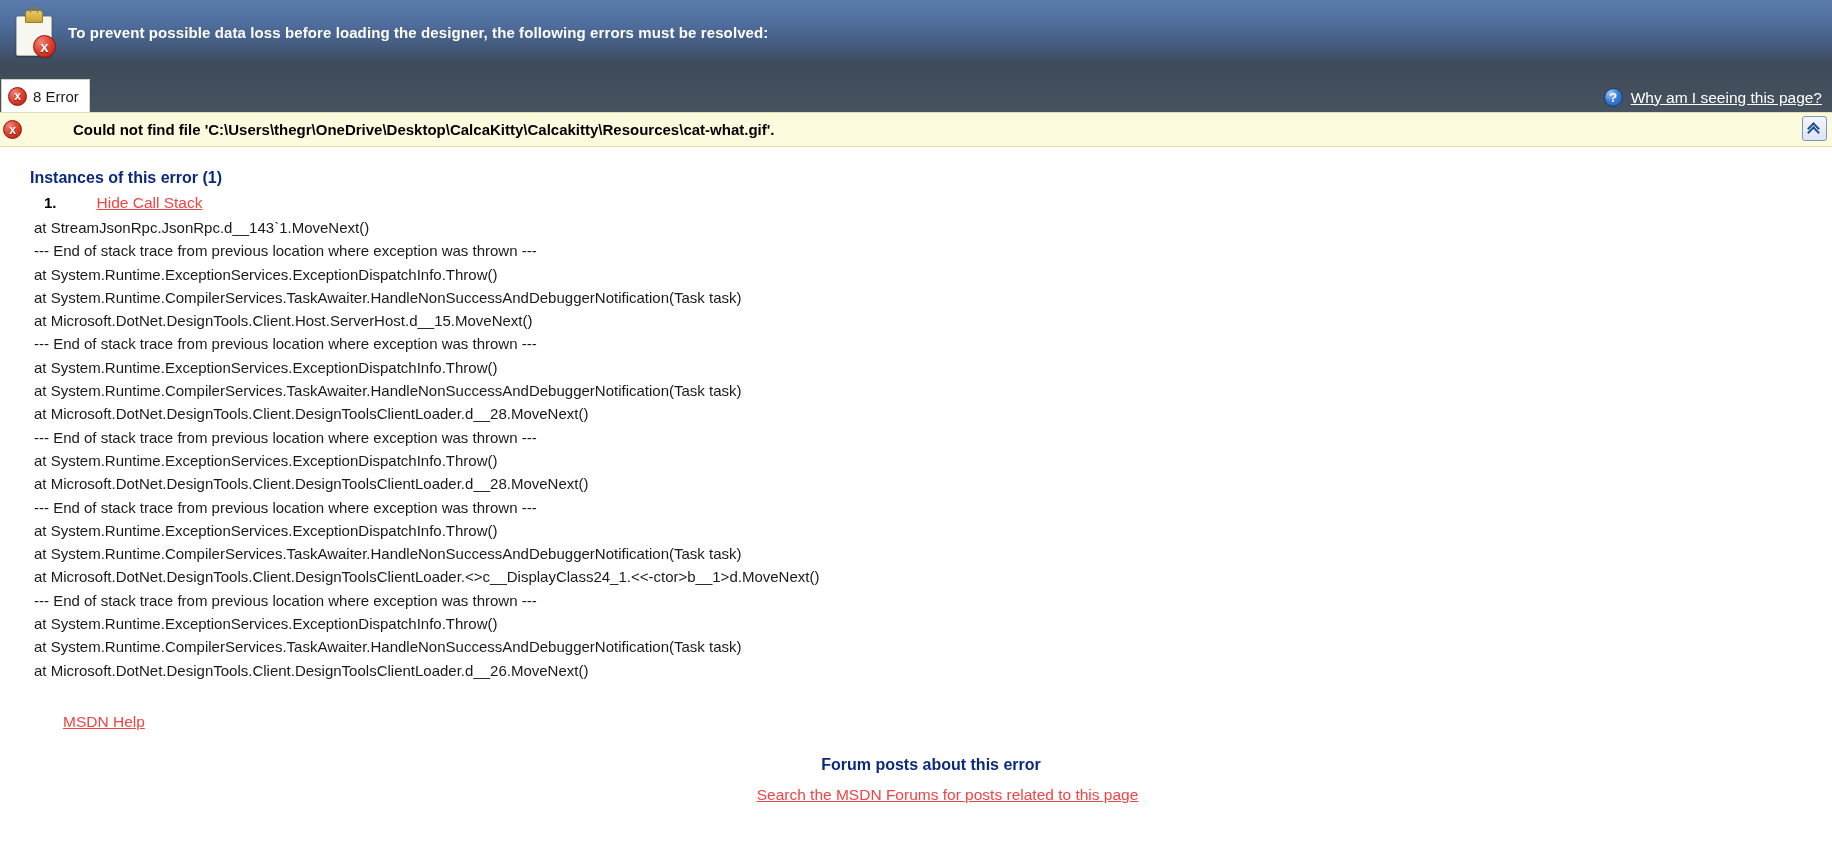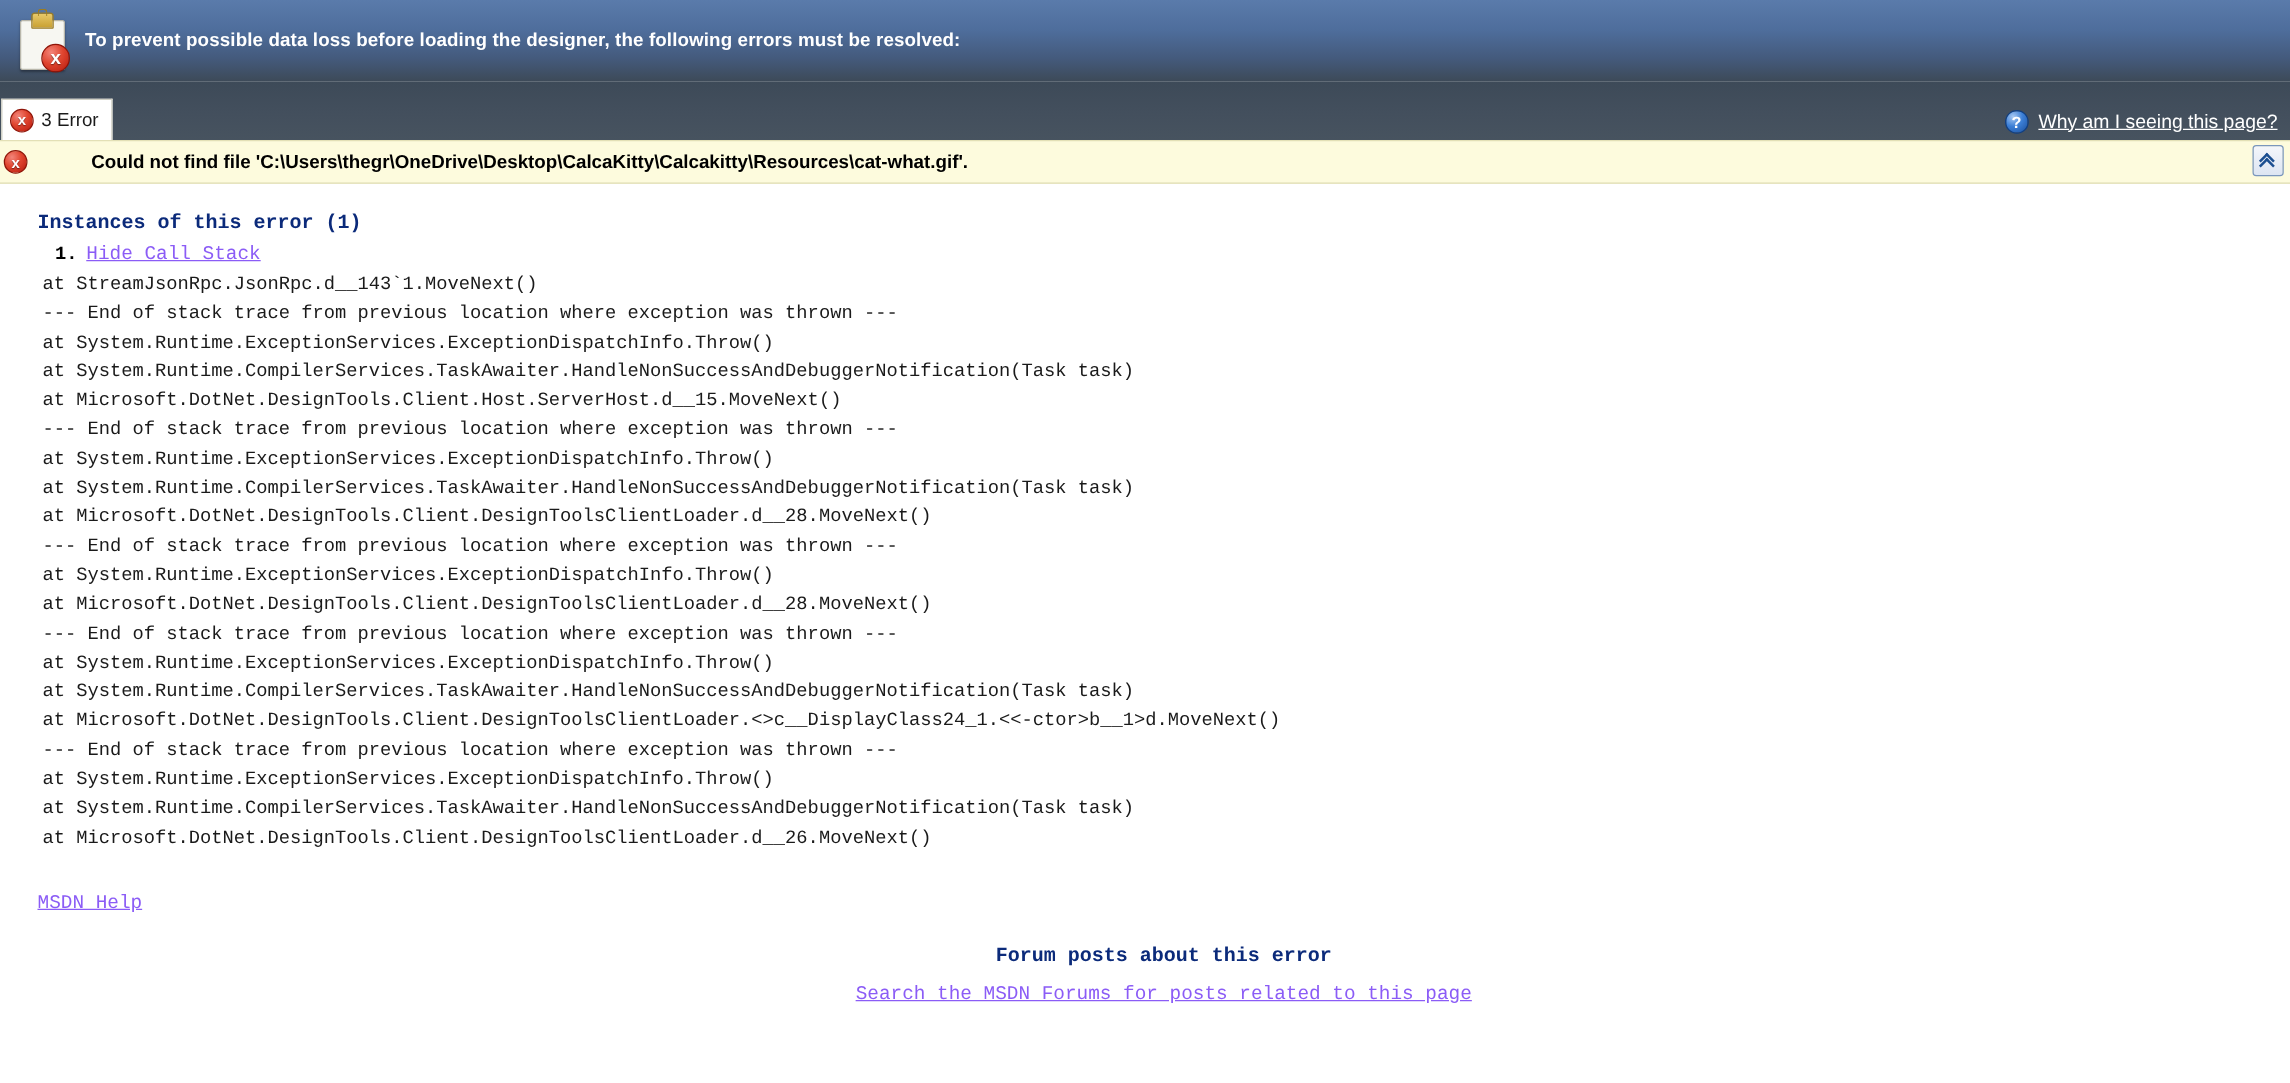--- a/index.html
+++ b/index.html
@@ -203,44 +203,44 @@
     border-left: 2.2px solid #1c4f91;
     border-top: 2.2px solid #1c4f91;
     transform: rotate(45deg);
   }
   .chev:before { top: 1px; }
   .chev:after  { top: 5px; }
 
   
   .content {
     padding: 22px 0 0 30px;
-    font-family: Liberation Mono, monospace;
   }
   .section-head {
     color: #0b2a7a;
     font-size: 16px;
     font-weight: bold;
     margin: 0 0 7px 0;
   }
   .instance-row {
     display: flex;
     align-items: baseline;
     gap: 7px;
     margin: 0 0 4px 14px;
   }
   .instance-num {
     font-size: 15px;
     color: #000000;
     font-weight: bold;
   }
   .link {
-    color: #8b5cf6;
+    color: #ef4444;
     text-decoration: underline;
     font-size: 15.5px;
     cursor: pointer;
+    margin-left: 33px;
   }
   .stack {
     margin: 4px;
     padding: 0;
     list-style: none;
   }
   .stack li {
     font-size: 15px;
     line-height: 23.3px;
     color: #1a1a1a;
@@ -258,21 +258,21 @@
     <div class="clip-body"></div>
     <div class="clip-top"></div>
     <div class="err-badge">x</div>
   </div>
   <div class="banner-text">To prevent possible data loss before loading the designer, the following errors must be resolved:</div>
 </div>
 
 <div class="tabstrip">
   <div class="err-tab">
     <div class="err-badge">x</div>
-    <span class="err-tab-label">3 Error</span>
+    <span class="err-tab-label">8 Error</span>
   </div>
   <div class="why-link-wrap">
     <div class="help-icon">?</div>
     <span class="why-link">Why am I seeing this page?</span>
   </div>
 </div>
 
 <div class="errorbar">
   <div class="err-badge">x</div>
   <span class="errorbar-text">Could not find file 'C:\Users\thegr\OneDrive\Desktop\CalcaKitty\Calcakitty\Resources\cat-what.gif'.</span>

